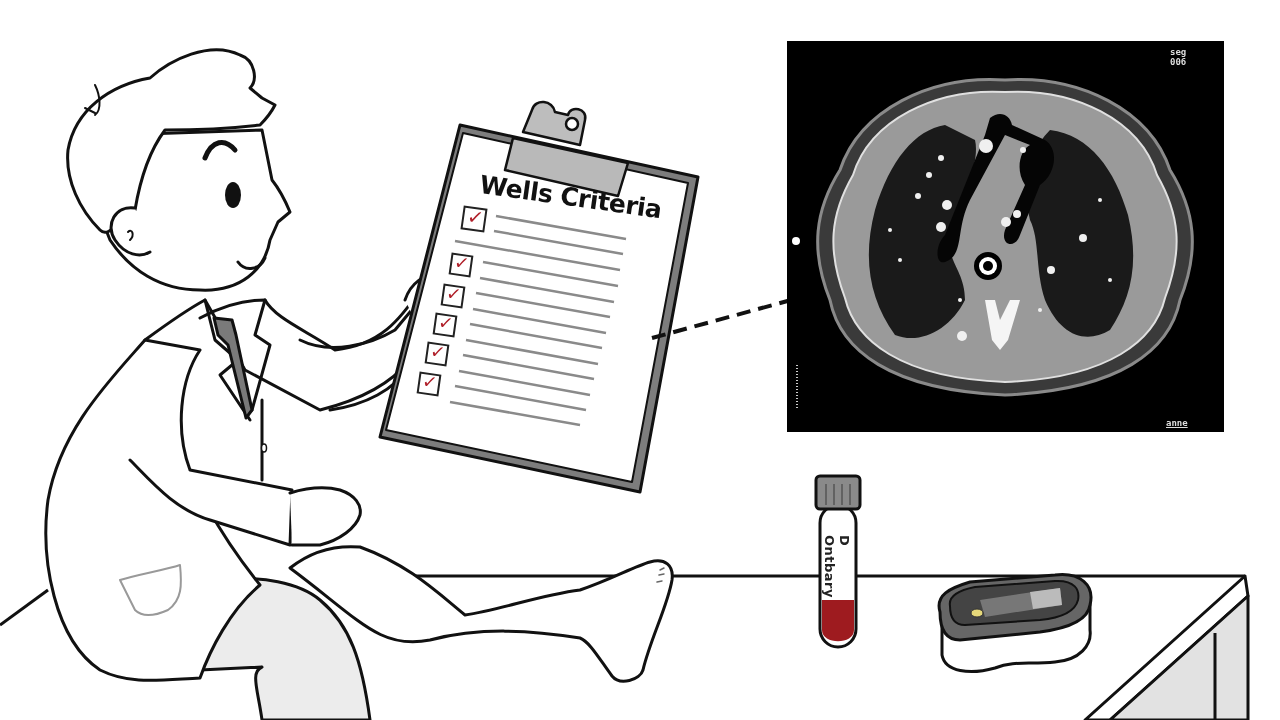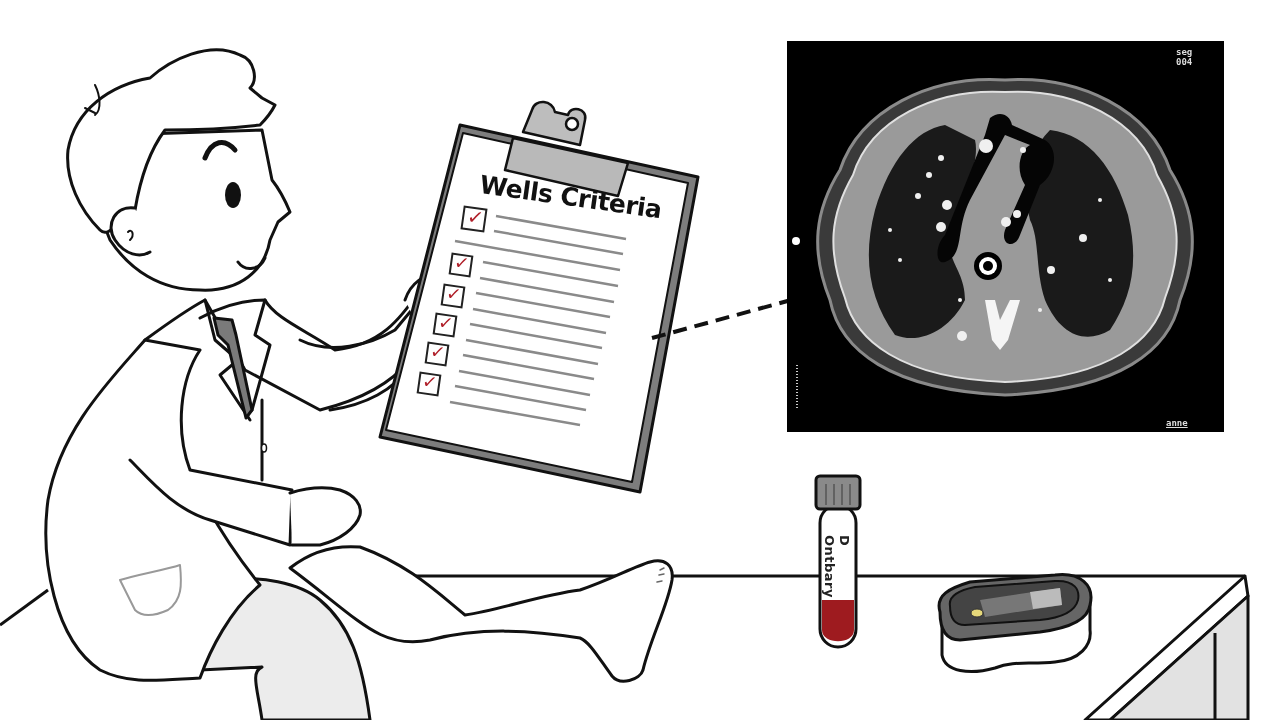--- a/index.html
+++ b/index.html
@@ -177,20 +177,20 @@
     <div style="position:absolute;left:426px;top:343px;width:18px;height:18px;border:2px solid #222;background:#fff;transform:rotate(8deg);">
         <span style="position:absolute;left:2px;top:-4px;color:#b0202a;font-size:18px;font-weight:bold;font-family:'DejaVu Sans',sans-serif;">✓</span>
       </div>
     <div style="position:absolute;left:418px;top:373px;width:18px;height:18px;border:2px solid #222;background:#fff;transform:rotate(8deg);">
         <span style="position:absolute;left:2px;top:-4px;color:#b0202a;font-size:18px;font-weight:bold;font-family:'DejaVu Sans',sans-serif;">✓</span>
       </div>
   </div>
 
   <div class="clip-title">Wells Criteria</div>
 
-  <div class="ct-label" style="left:1170px;top:47px;text-align:right;margin-left:6px;">
+  <div class="ct-label" style="left:1170px;top:47px;text-align:right;">
     <div>seg</div>
-    <div>004</div>
+    <div>006</div>
   </div>
   <div class="ct-label" style="left:1166px;top:418px;text-decoration:underline;">anne</div>
 
   <div class="tube-label">D Ontbary</div>
 </div>
 
 </body></html>

